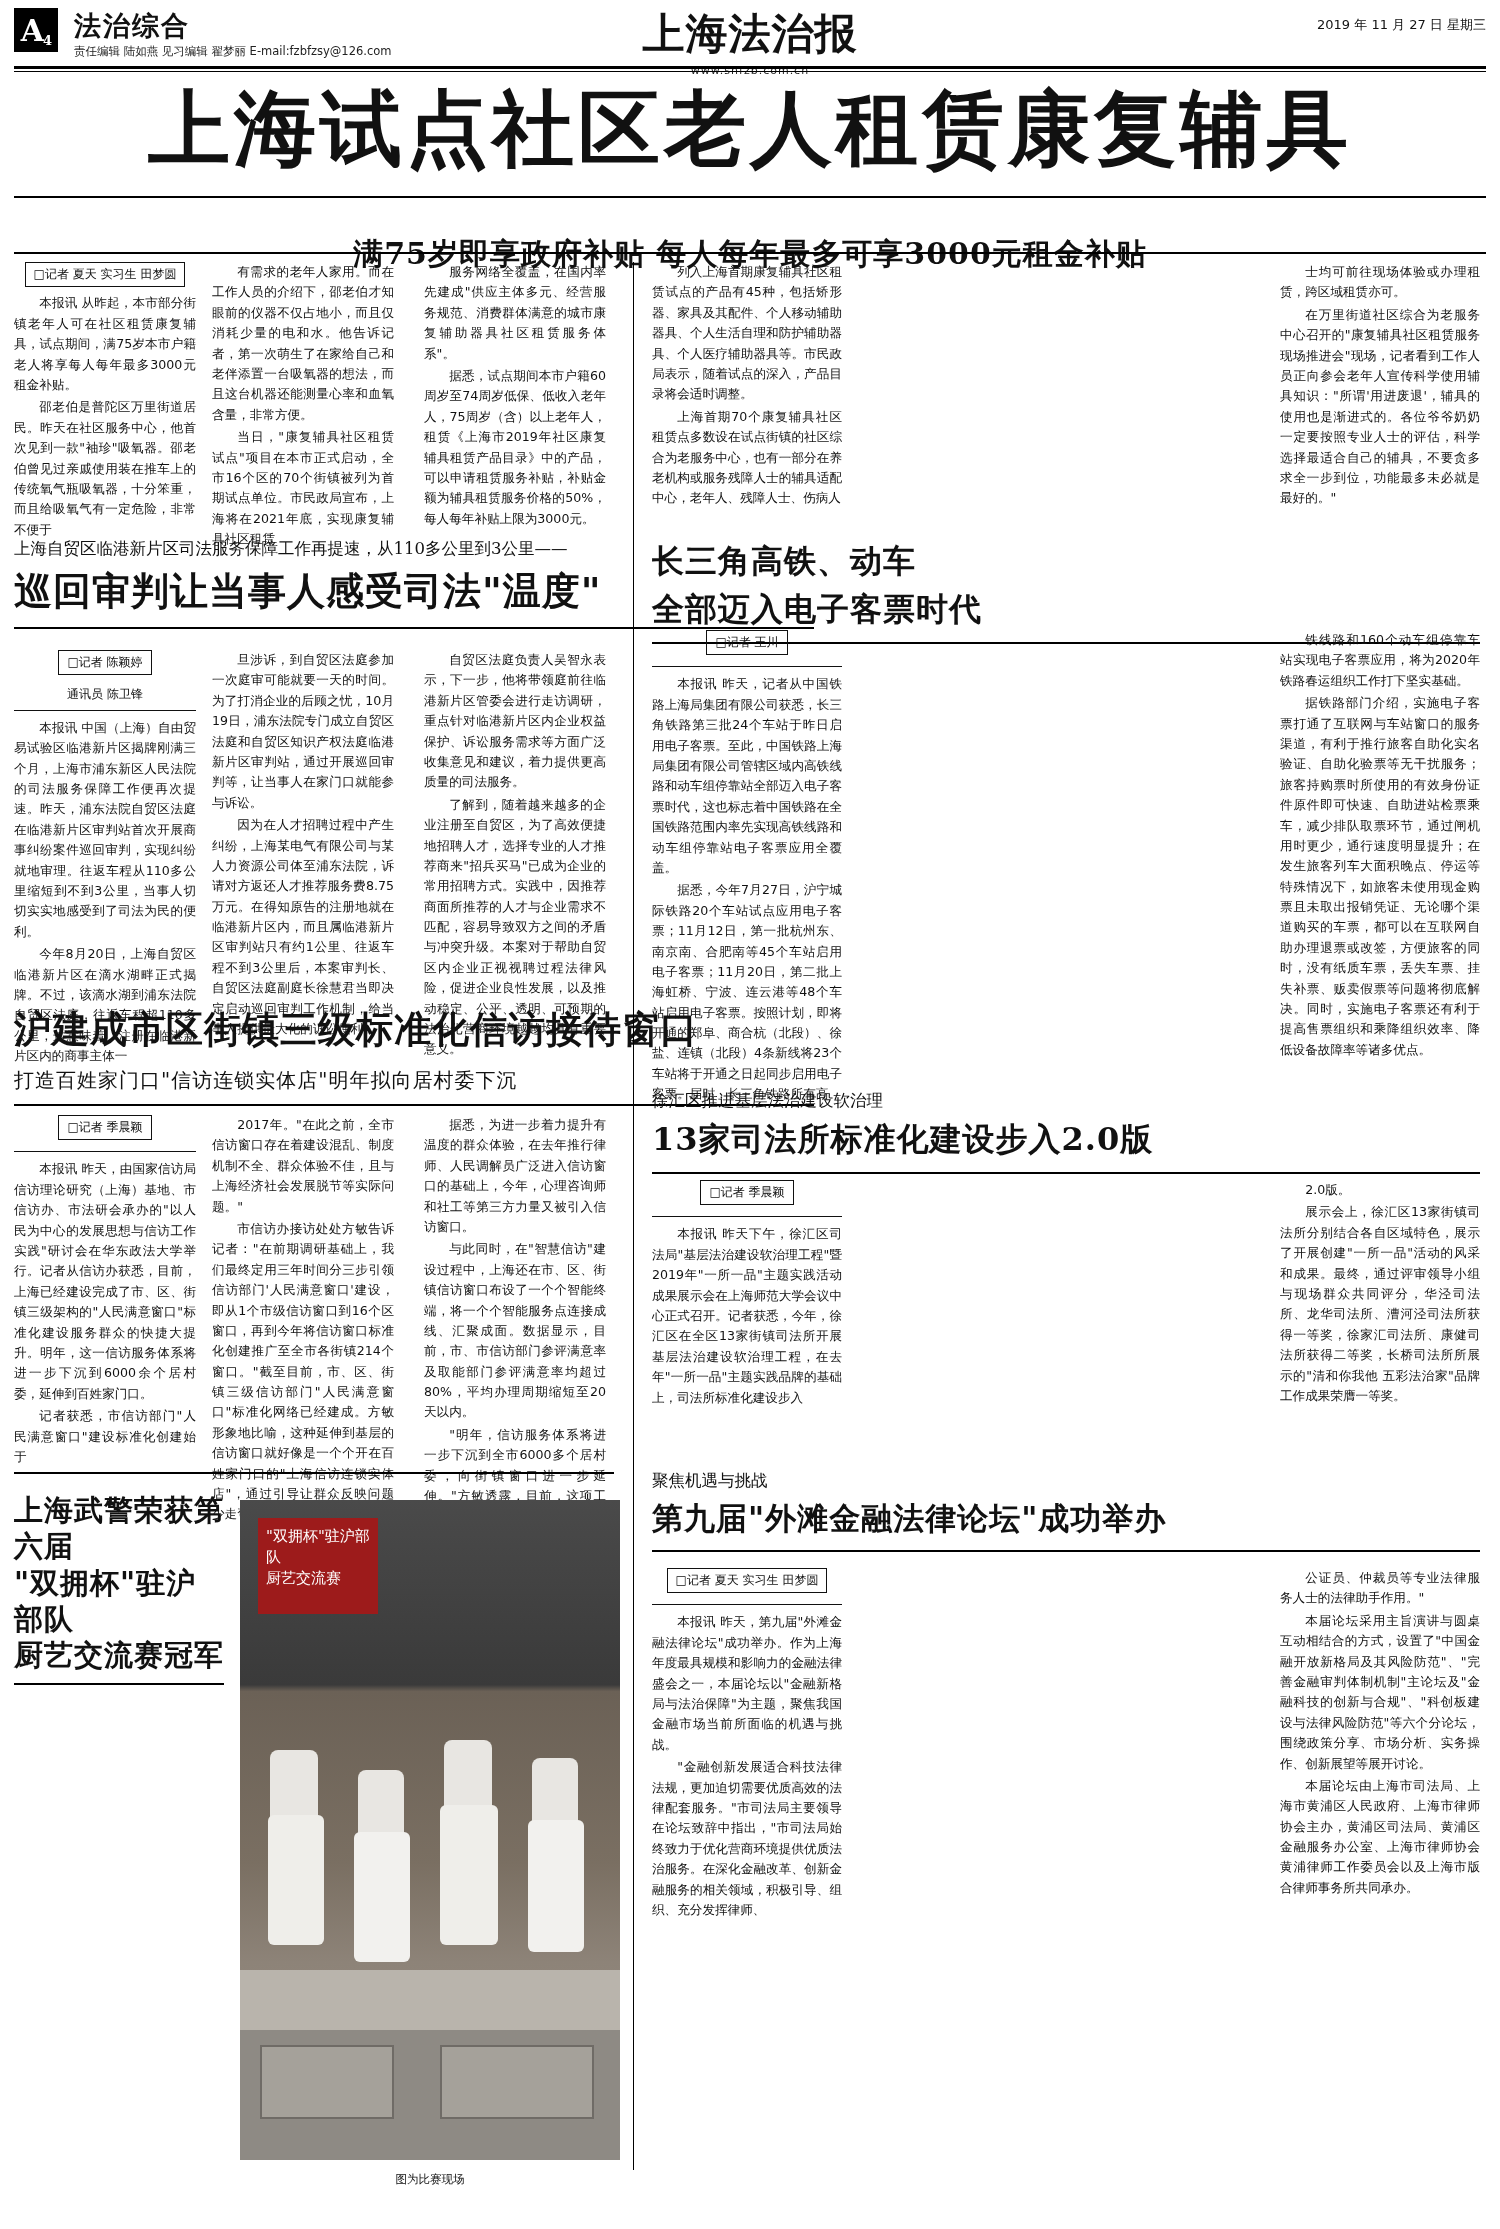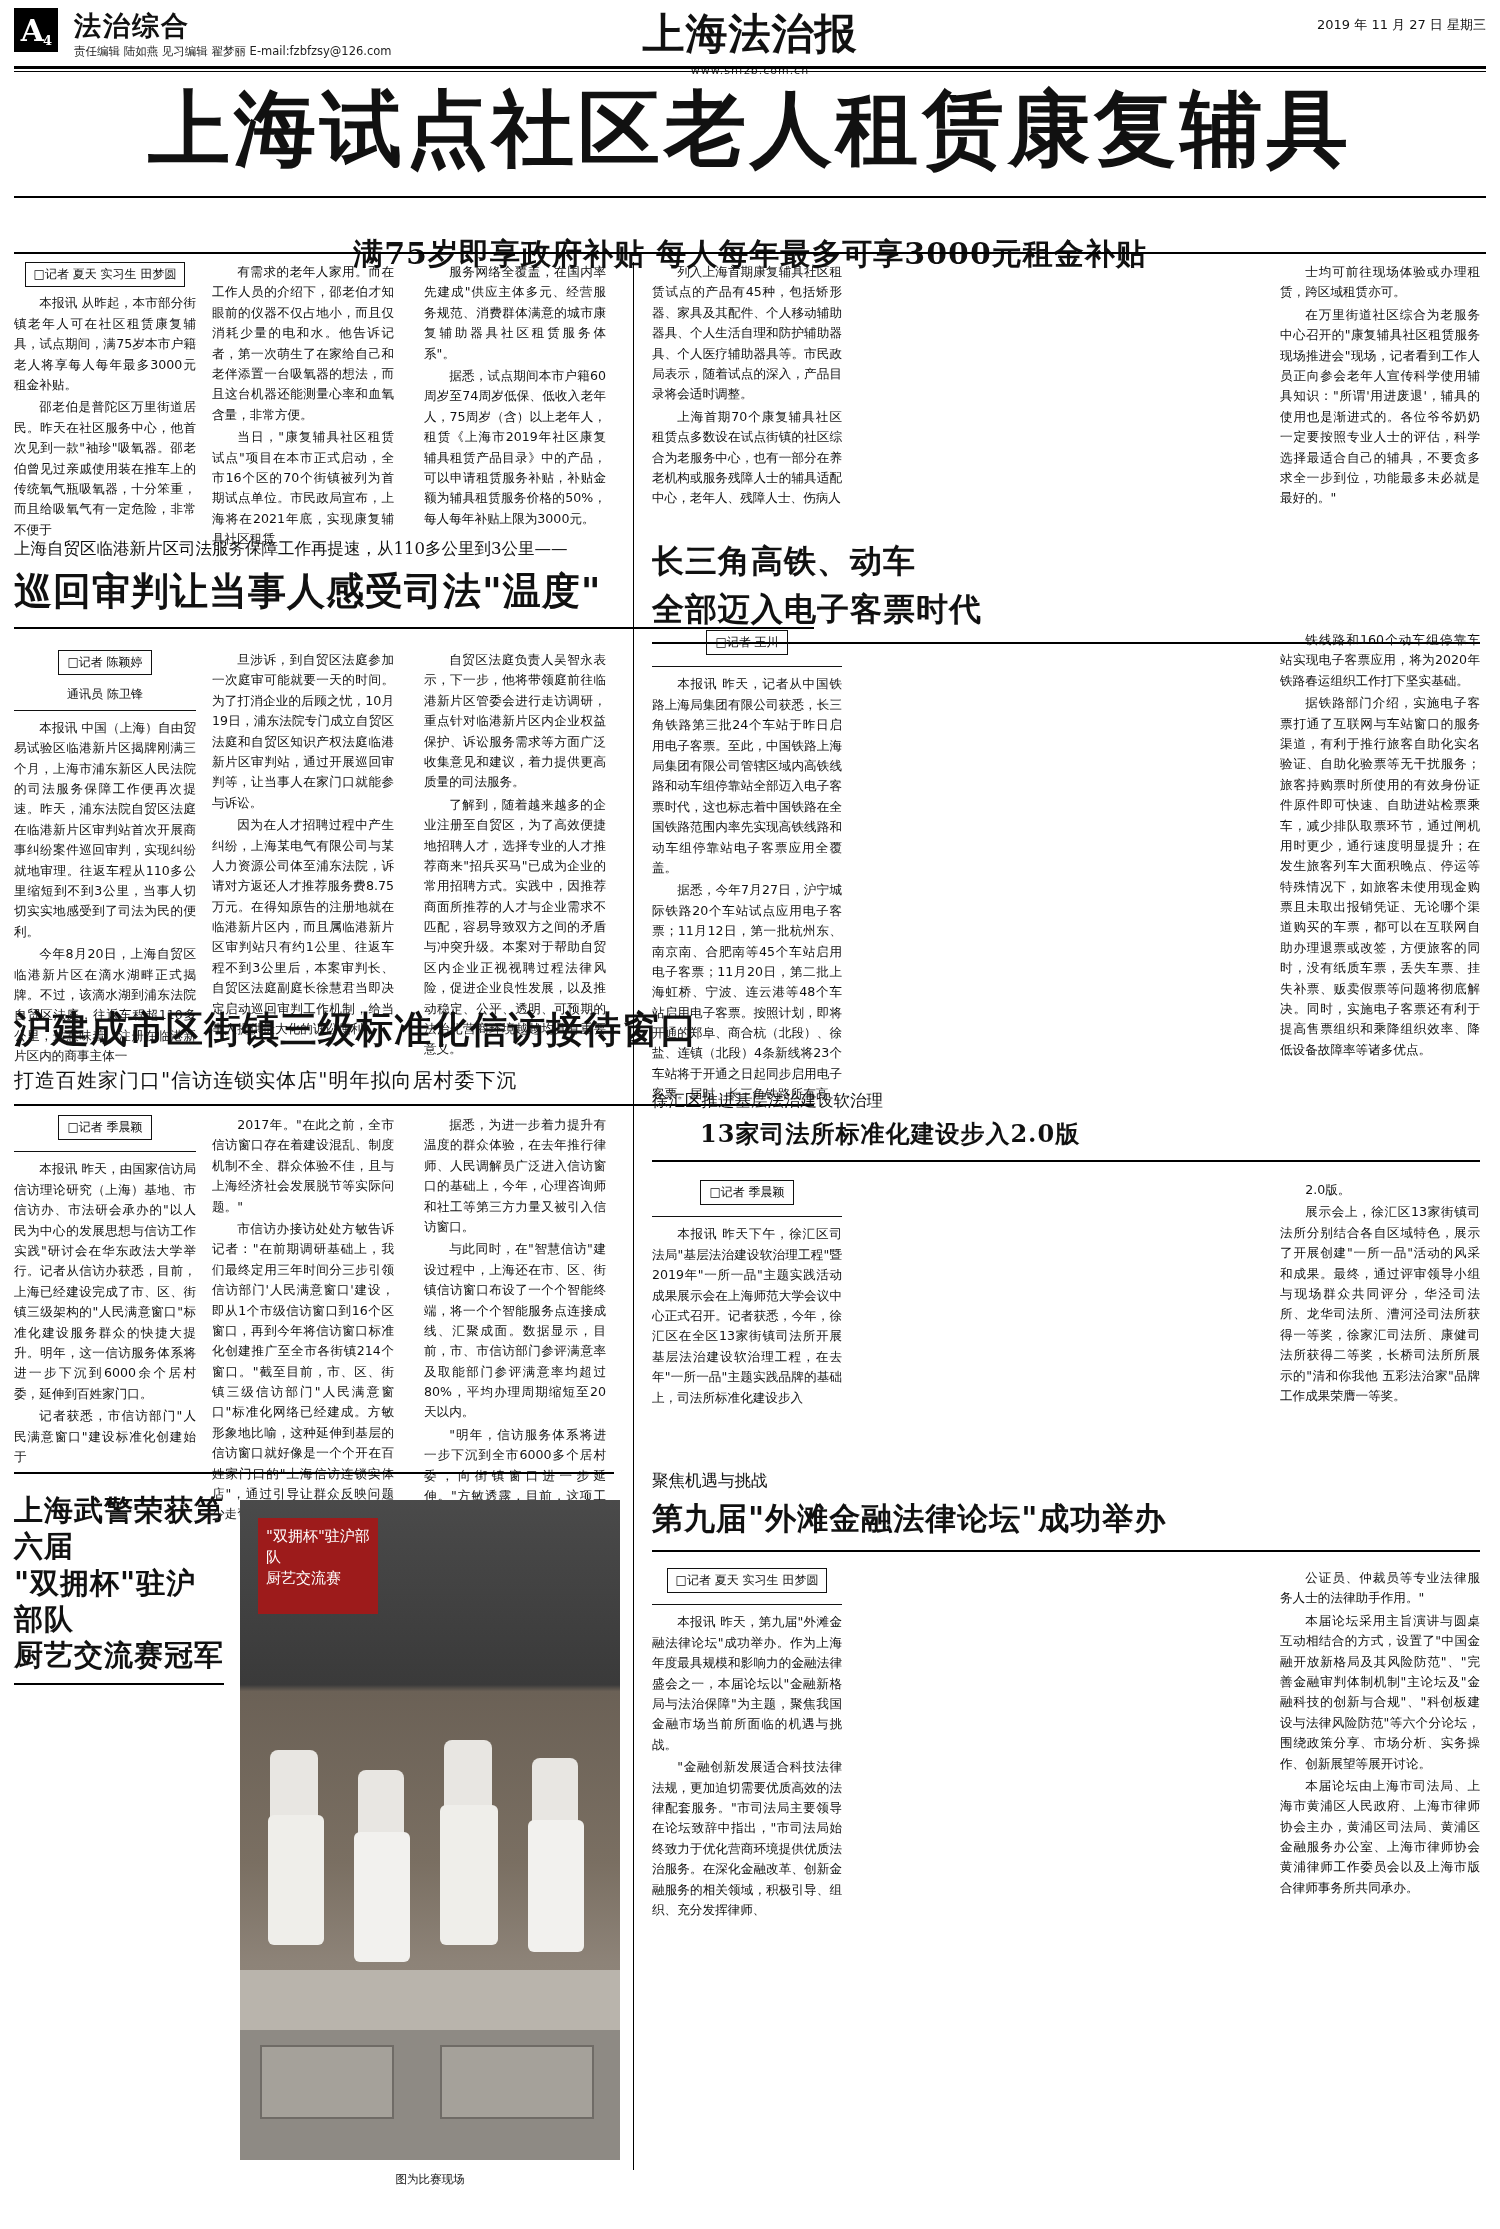--- a/index.html
+++ b/index.html
@@ -157,21 +157,21 @@
     <p>市信访办接访处处方敏告诉记者："在前期调研基础上，我们最终定用三年时间分三步引领信访部门'人民满意窗口'建设，即从1个市级信访窗口到16个区窗口，再到今年将信访窗口标准化创建推广至全市各街镇214个窗口。"截至目前，市、区、街镇三级信访部门"人民满意窗口"标准化网络已经建成。方敏形象地比喻，这种延伸到基层的信访窗口就好像是一个个开在百姓家门口的"上海信访连锁实体店"，通过引导让群众反映问题少走弯路。</p>
   </div>
   <div class="col" style="left:424px;top:1115px;width:182px;">
     <p>据悉，为进一步着力提升有温度的群众体验，在去年推行律师、人民调解员广泛进入信访窗口的基础上，今年，心理咨询师和社工等第三方力量又被引入信访窗口。</p>
     <p>与此同时，在"智慧信访"建设过程中，上海还在市、区、街镇信访窗口布设了一个个智能终端，将一个个智能服务点连接成线、汇聚成面。数据显示，目前，市、市信访部门参评满意率及取能部门参评满意率均超过80%，平均办理周期缩短至20天以内。</p>
     <p>"明年，信访服务体系将进一步下沉到全市6000多个居村委，向街镇窗口进一步延伸。"方敏透露，目前，这项工作在崇明、青浦等、奉贤已经开始试点。</p>
   </div>
 
   <div style="position:absolute;left:652px;top:1090px;width:828px;">
     <div class="kicker">徐汇区推进基层法治建设软治理</div>
-    <div class="sechead" style="font-size:24px;margin-top:6px;margin-left:48px;">13家司法所标准化建设步入2.0版</div>
+    <div class="sechead" style="font-size:32px;margin-top:6px;">13家司法所标准化建设步入2.0版</div>
     <div class="hr" style="margin-top:10px;"></div>
   </div>
   <div class="col" style="left:652px;top:1180px;width:190px;">
     <div style="text-align:center;"><span class="byline">□记者 季晨颖</span></div>
     <div class="byline-line"></div>
     <p>本报讯 昨天下午，徐汇区司法局"基层法治建设软治理工程"暨2019年"一所一品"主题实践活动成果展示会在上海师范大学会议中心正式召开。记者获悉，今年，徐汇区在全区13家街镇司法所开展基层法治建设软治理工程，在去年"一所一品"主题实践品牌的基础上，司法所标准化建设步入</p>
   </div>
   <div class="col" style="left:1280px;top:1180px;width:200px;">
     <p>2.0版。</p>
     <p>展示会上，徐汇区13家街镇司法所分别结合各自区域特色，展示了开展创建"一所一品"活动的风采和成果。最终，通过评审领导小组与现场群众共同评分，华泾司法所、龙华司法所、漕河泾司法所获得一等奖，徐家汇司法所、康健司法所获得二等奖，长桥司法所所展示的"清和你我他 五彩法治家"品牌工作成果荣膺一等奖。</p>

